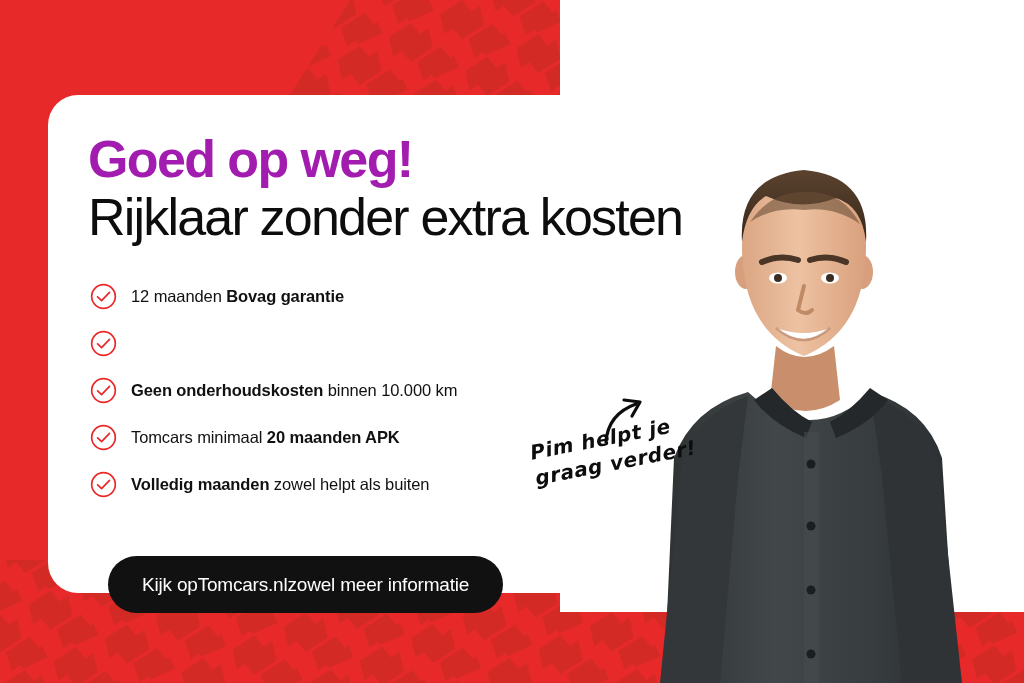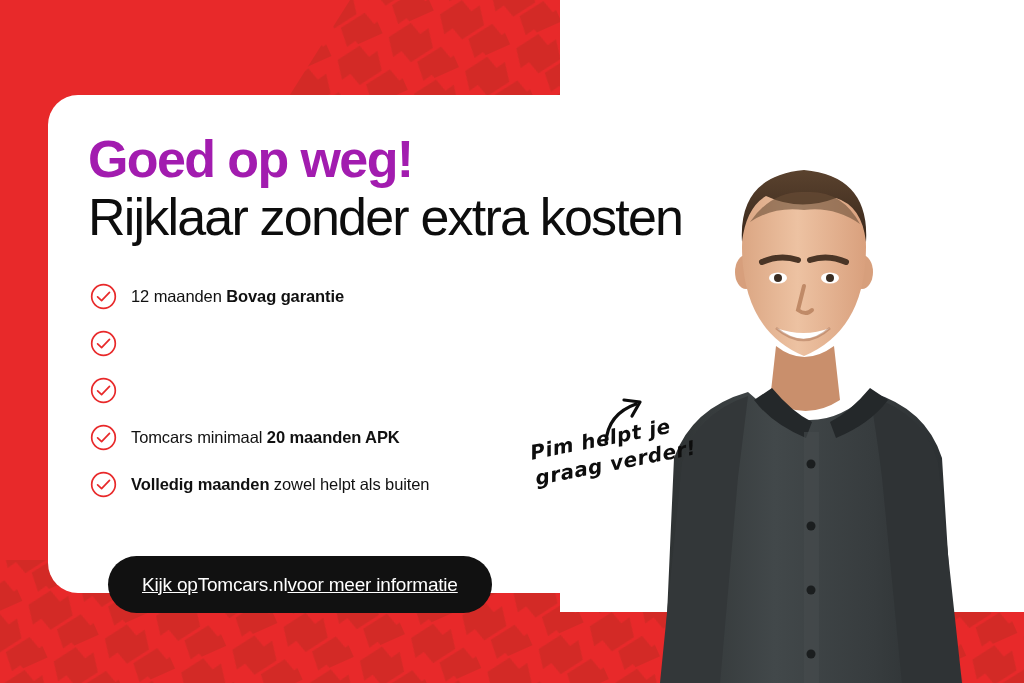--- a/index.html
+++ b/index.html
@@ -100,21 +100,21 @@
     background:#111111;
     border-radius:29px;
     display:flex; align-items:center;
     color:#ffffff;
     font-size:19px;
     letter-spacing:-0.2px;
     white-space:nowrap;
     cursor:pointer;
   }
   .cta b { font-weight:400; }
-  .cta span { font-weight:400;text-decoration:underline; }
+  .cta span { font-weight:400; }
 
   
   .person { position:absolute; left:600px; top:150px; width:424px; height:533px; }
 </style>
 </head>
 <body>
 
 <div id="stage">
 
   <svg class="tread-layer" viewBox="0 0 1024 683" preserveAspectRatio="none">
@@ -162,20 +162,21 @@
           <circle cx="13.5" cy="13.5" r="11.8" fill="none" stroke="#e8292a" stroke-width="1.7"></circle>
           <path d="M7.6 13.9 L11.6 17.7 L19.5 9.4" fill="none" stroke="#e8292a" stroke-width="1.7" stroke-linecap="round" stroke-linejoin="round"></path>
         </svg>
       </div>
 
       <div class="bullet">
         <svg class="check-icon" viewBox="0 0 27 27">
           <circle cx="13.5" cy="13.5" r="11.8" fill="none" stroke="#e8292a" stroke-width="1.7"></circle>
           <path d="M7.6 13.9 L11.6 17.7 L19.5 9.4" fill="none" stroke="#e8292a" stroke-width="1.7" stroke-linecap="round" stroke-linejoin="round"></path>
         </svg>
+        <div class="bullet-text"><span></span><b>Geen onderhoudskosten</b><span> binnen 10.000 km</span></div>
       </div>
 
       <div class="bullet">
         <svg class="check-icon" viewBox="0 0 27 27">
           <circle cx="13.5" cy="13.5" r="11.8" fill="none" stroke="#e8292a" stroke-width="1.7"></circle>
           <path d="M7.6 13.9 L11.6 17.7 L19.5 9.4" fill="none" stroke="#e8292a" stroke-width="1.7" stroke-linecap="round" stroke-linejoin="round"></path>
         </svg>
         <div class="bullet-text"><span>Tomcars minimaal </span><b>20 maanden APK</b><span></span></div>
       </div>
 
@@ -255,16 +256,16 @@
     <path d="M24 8 L40 10 L32 24" stroke="#0d0d0d" stroke-width="3.2" fill="none" stroke-linecap="round" stroke-linejoin="round"></path>
   </svg>
   <div class="note">
     <div>Pim helpt je</div>
     <div>graag verder!</div>
   </div>
 
   <div class="cta">
     <span>Kijk op </span>
       <b>Tomcars.nl</b>
-      <span> voor meer informatie</span>
+      <span> zowel meer informatie</span>
   </div>
 
 </div>
 
 </body></html>

